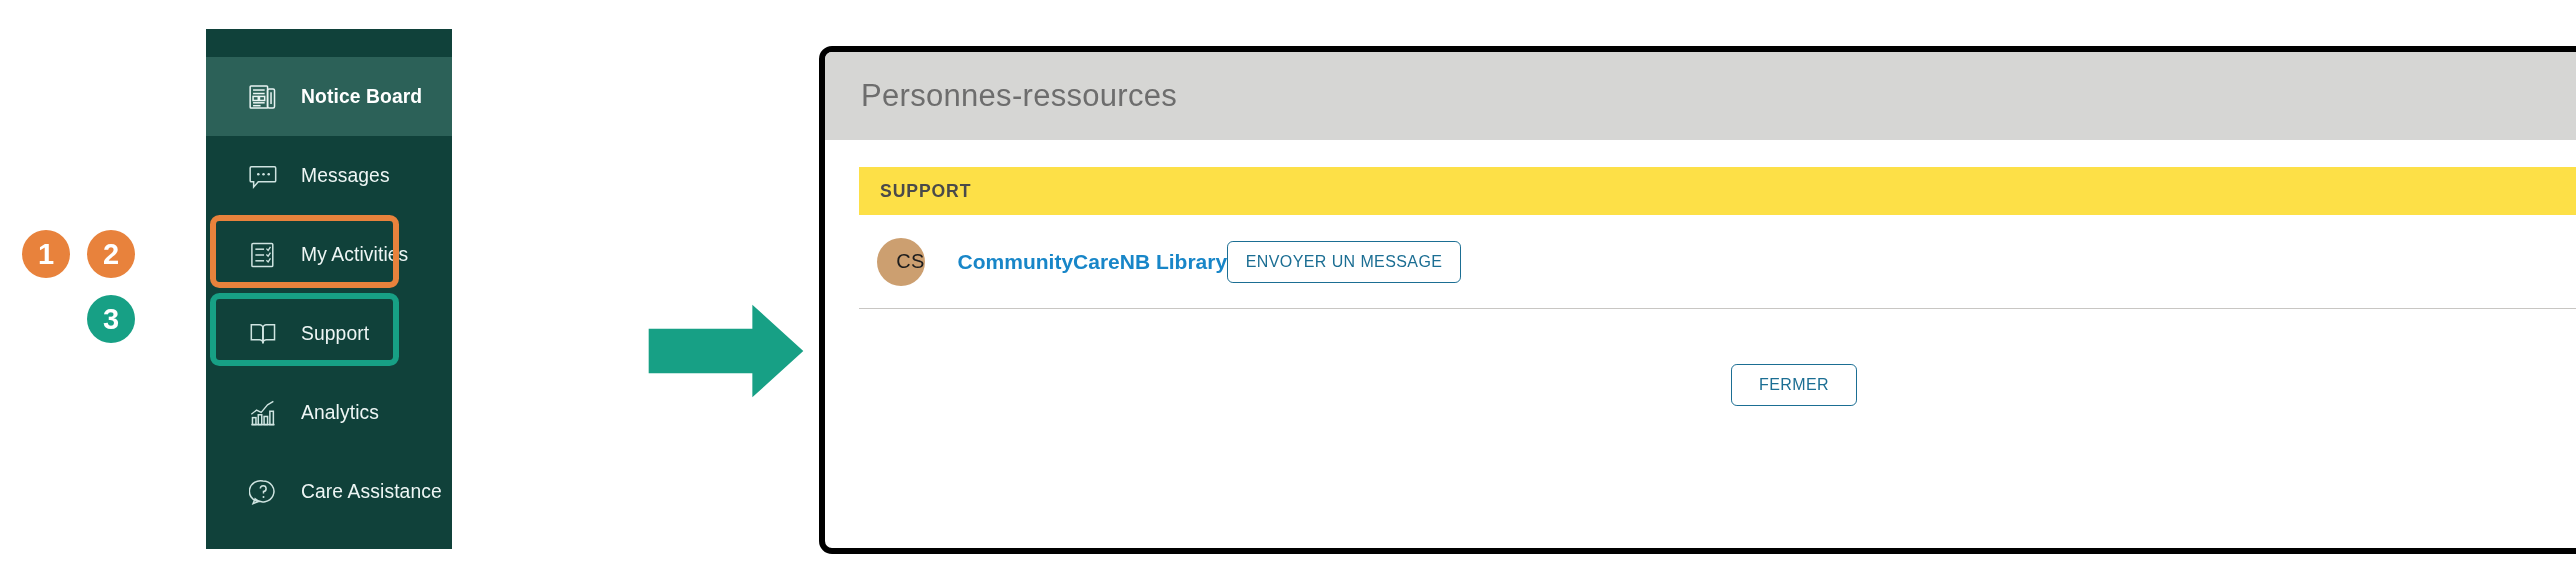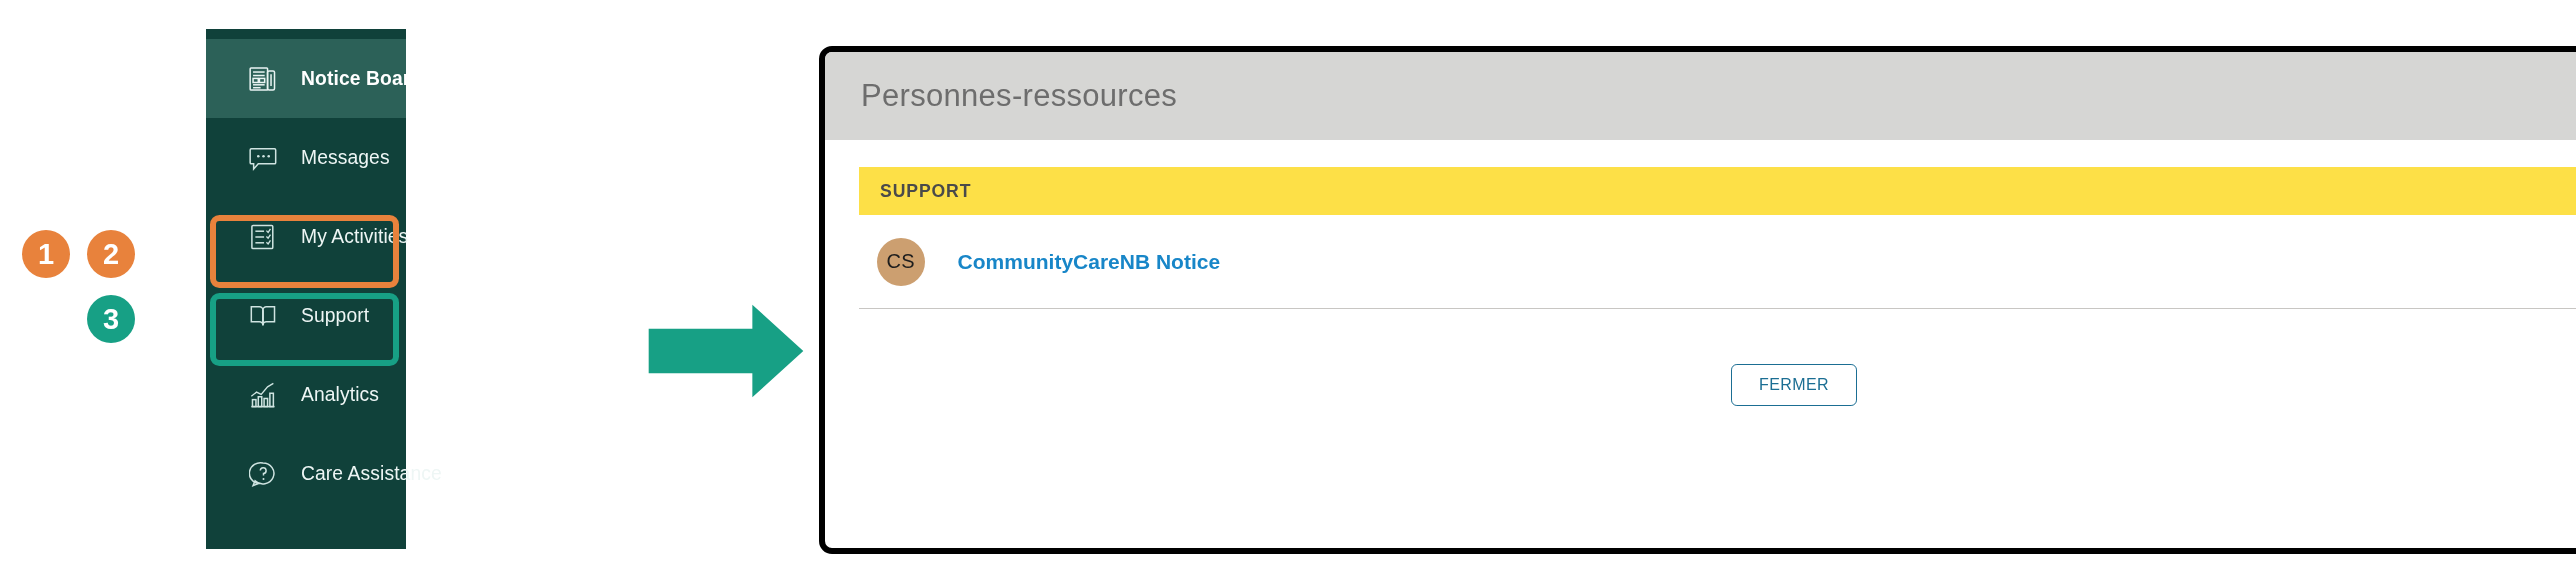--- a/index.html
+++ b/index.html
@@ -30,25 +30,25 @@
   }
   #badge-1 { left: 22px;  top: 230px; width: 48px; height: 48px; font-size: 29px; background: #E8823C; }
   #badge-2 { left: 87px; top: 230px; width: 48px; height: 48px; font-size: 29px; background: #E8823C; }
   #badge-3 { left: 87px; top: 295px; width: 48px; height: 48px; font-size: 29px; background: #17A085; }
 
   
   #sidebar {
     position: absolute;
     left: 206px;
     top: 29px;
-    width: 200px;
+    width: 246px;
     height: 520px;
     background: #10413A;
     box-sizing: border-box;
-    padding-top: 10px;
+    padding-top: 28px;
   }
   .nav-item {
     position: relative;
     height: 79px;
     display: flex;
     align-items: center;
     padding-left: 40px;
     box-sizing: border-box;
   }
   .nav-item.active { background: #2C6158; }
@@ -158,21 +158,21 @@
     box-sizing: border-box;
   }
   #avatar {
     width: 48px;
     height: 48px;
     flex: 0 0 48px;
     border-radius: 50%;
     background: #CC9F70;
     display: flex;
     align-items: center;
-    justify-content: center;
+    justify-content: flex-end;
     color: #1d1d1d;
     font-size: 20px;
     letter-spacing: 0.3px;
   }
   #contact-name {
     margin-left: 33px;
     color: #1886C8;
     font-size: 21px;
     font-weight: 700;
     white-space: nowrap;
@@ -332,21 +332,22 @@
   <div id="modal-body">
 
     <div id="section-header">
       <span id="section-title">SUPPORT</span>
     </div>
 
     <div id="contact-row">
       <div id="avatar">
         <span>CS</span>
       </div>
-      <a id="contact-name">CommunityCareNB Notice</a>
+      <a id="contact-name">CommunityCareNB Library</a>
+      <button id="send-message-btn" class="outline-btn">ENVOYER UN MESSAGE</button>
     </div>
 
     <div id="modal-footer">
       <button id="close-modal-btn" class="outline-btn">FERMER</button>
     </div>
 
   </div>
 </div>
 
 

